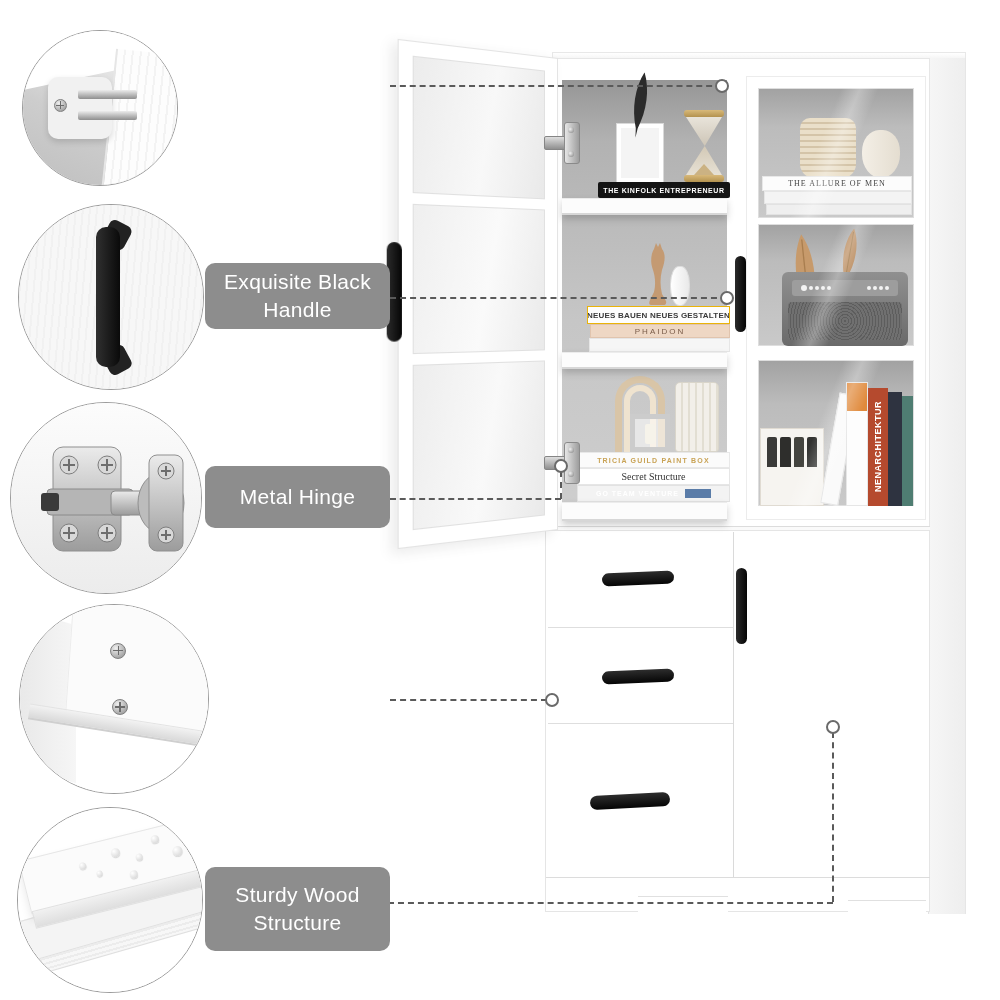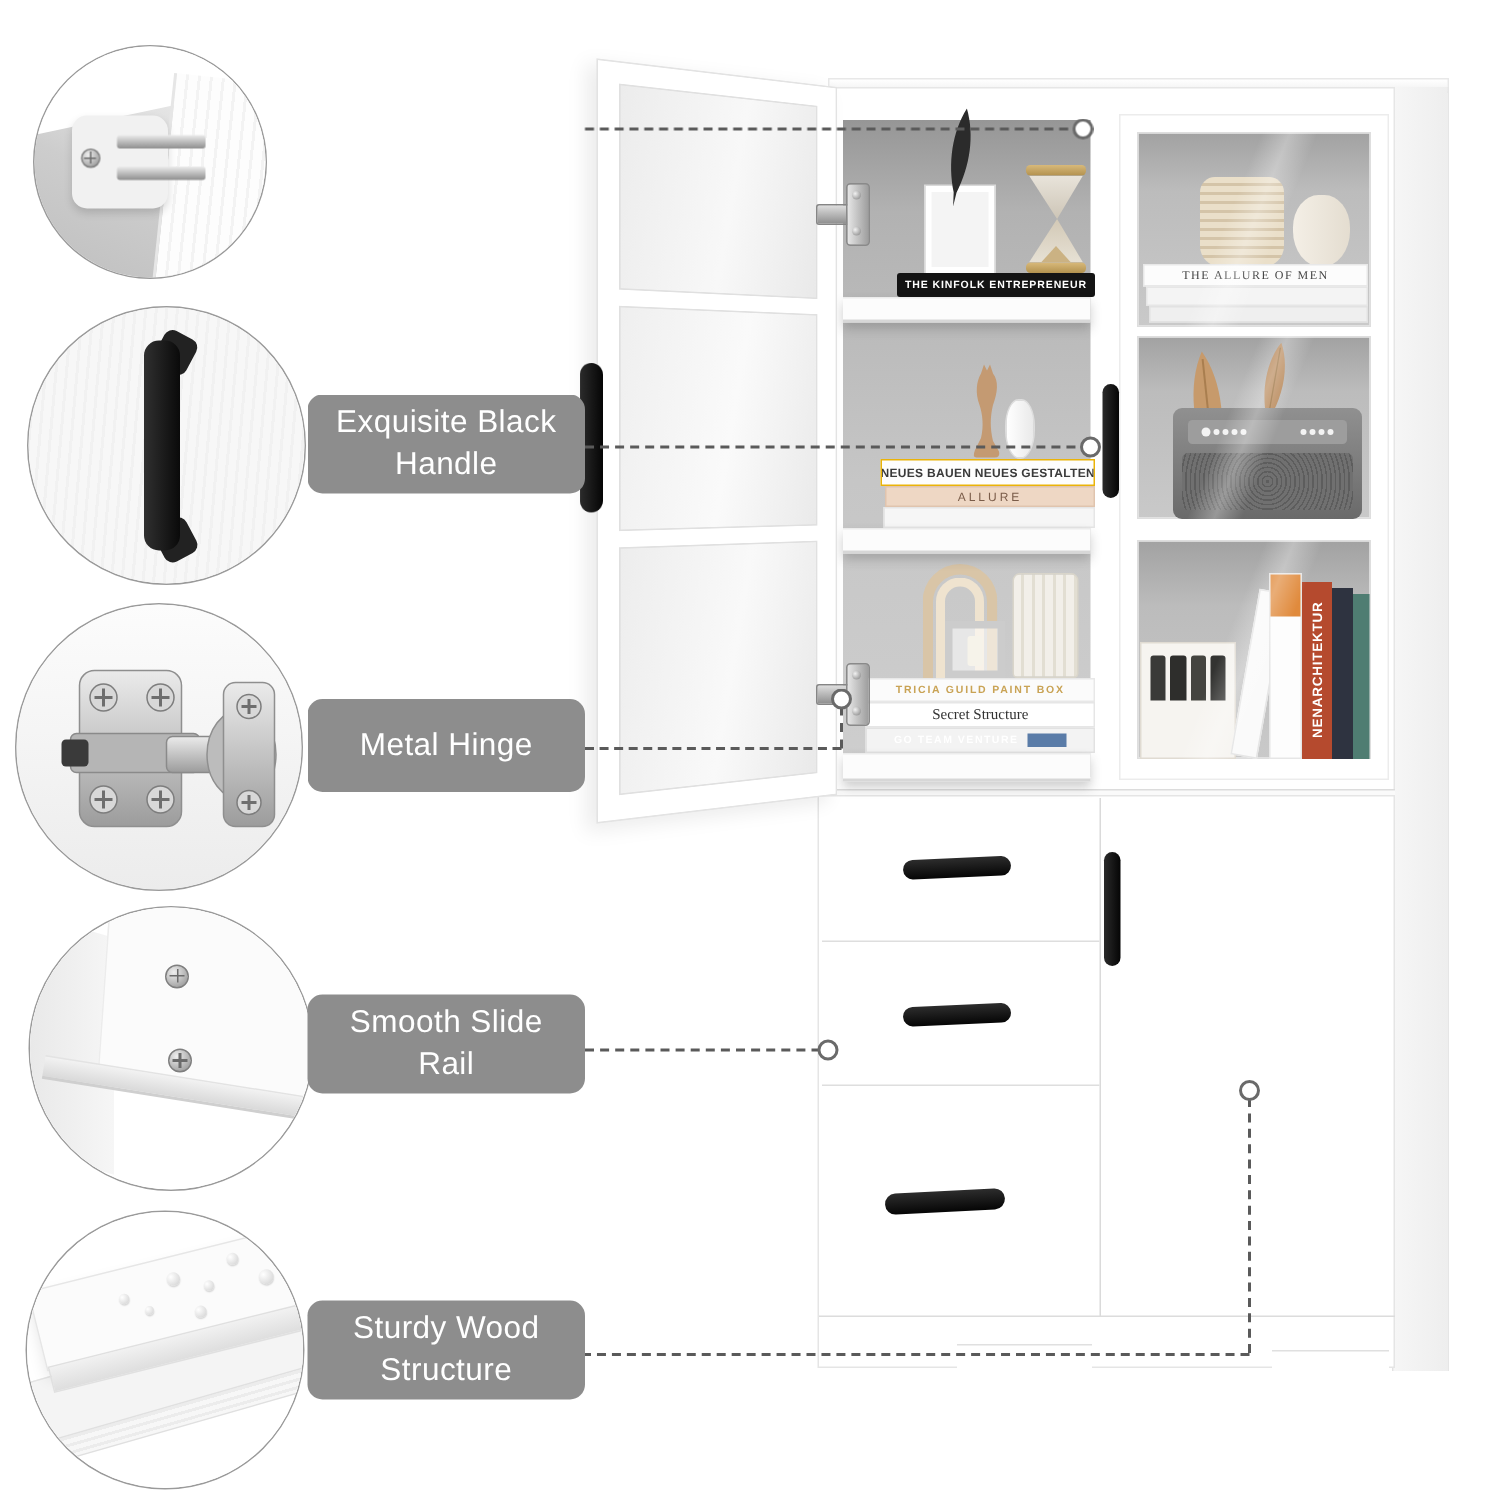--- a/index.html
+++ b/index.html
@@ -85,21 +85,21 @@
   </div>
 
   <svg class="abs" style="left:642px;top:242px;width:30px;height:64px;z-index:3;" viewBox="0 0 30 64">
     <path d="M12 7 L14 1 L16 5 L18 1 L20 7 C24 12 23 20 20 28 C18 36 18 44 20 52 L24 59 Q25 63 21 63 L9 63 Q6 63 8 58 L12 50 C14 42 13 34 11 28 C8 20 9 12 12 7 Z" fill="#c49a72"></path>
   </svg>
   <div class="abs" style="left:670px;top:266px;width:20px;height:40px;background:linear-gradient(90deg,#ffffff,#e9e9e9);border:1px solid #ddd;border-radius:45% 45% 48% 48%;box-sizing:border-box;z-index:3;"></div>
   <div class="book" style="left:587px;top:306px;width:143px;height:18px;background:#fdfdfd;border:1px solid #eab308;z-index:3;color:#3a3a3a;font-size:8px;font-weight:bold;letter-spacing:.2px;">
     <span>NEUES BAUEN NEUES GESTALTEN</span>
   </div>
   <div class="book" style="left:590px;top:324px;width:140px;height:14px;background:#eed7c4;border:1px solid #e0c4ae;z-index:3;color:#7a5c49;font-size:8px;letter-spacing:2px;">
-    <span>ALLURE</span>
+    <span>PHAIDON</span>
   </div>
   <div class="book" style="left:589px;top:338px;width:141px;height:14px;background:#f6f6f6;border:1px solid #e6e6e6;z-index:3;"></div>
 
   <div class="abs" style="left:615px;top:376px;width:50px;height:76px;border:7px solid #d9c5a7;border-bottom:none;border-radius:60px 60px 0 0;box-sizing:border-box;z-index:3;">
     <div style="position:absolute;left:2px;top:2px;right:2px;bottom:0;border:6px solid #efe3cf;border-bottom:none;border-radius:40px 40px 0 0;box-sizing:border-box;"></div>
   </div>
   <div class="abs" style="left:675px;top:382px;width:44px;height:70px;background:repeating-linear-gradient(90deg,#f2efe9 0 5px,#e2ded2 5px 7px);border:1px solid #d9d5ca;border-radius:5px 5px 3px 3px;box-sizing:border-box;z-index:3;"></div>
   <div class="abs" style="left:630px;top:414px;width:40px;height:38px;border:5px solid #cccccc;background:rgba(255,255,255,.55);box-sizing:border-box;z-index:3;">
     <div style="position:absolute;left:10px;top:5px;width:10px;height:20px;background:#f6f3ea;border-radius:2px;"></div>
   </div>
@@ -307,20 +307,17 @@
       </div>
     </div>
   </div>
 
   <div class="feature-label" style="top:466px;height:62px;">
     <span>Metal Hinge</span>
   </div>
   <div class="feature-label" style="top:263px;height:66px;">
     <span>Exquisite Black Handle</span>
   </div>
-  <div class="feature-label" style="top:663px;height:66px;">
-    <span>Smooth Slide Rail</span>
-  </div>
-  <div class="feature-label" style="top:867px;height:66px;">
+  <div class="feature-label" style="top:867px;height:84px;">
     <span>Sturdy Wood Structure</span>
   </div>
 
 </div>
 
 </body></html>

